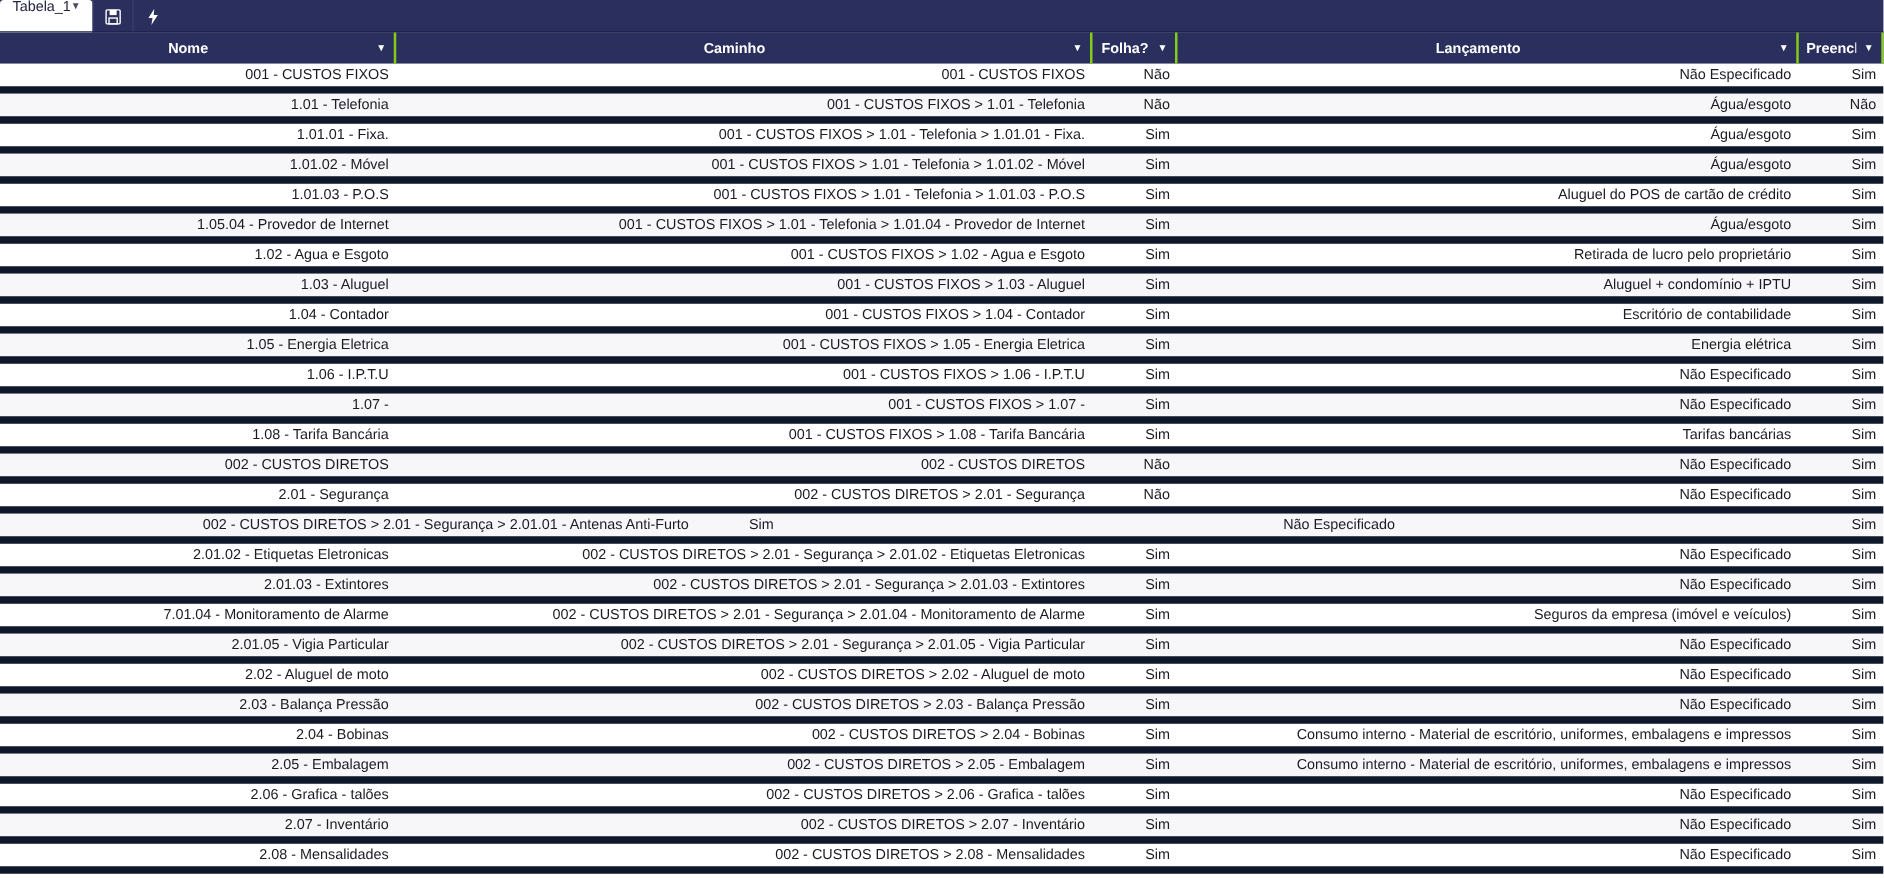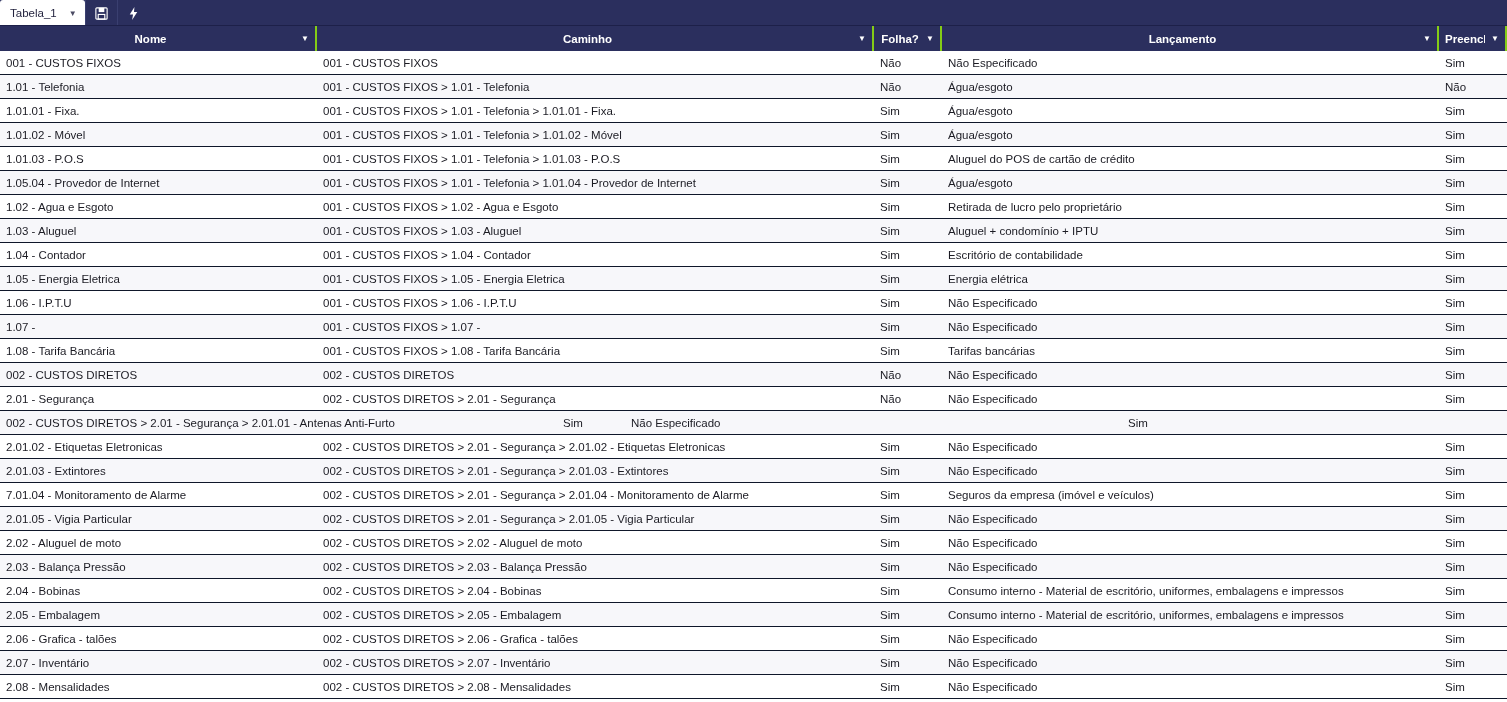--- a/index.html
+++ b/index.html
@@ -28,22 +28,21 @@
   }
   .tabbar::after {
     content: "";
     position: absolute;
     left: 0; right: 0; bottom: 0;
     height: 1px;
     background: #1d2049;
   }
   .tab {
     display: flex;
-    align-items: center;
-    gap: 12px;
+    gap: 0;
     background: #ffffff;
     color: #24243f;
     font-size: 11.5px;
     padding: 0 8px 0 10px;
     height: 26px;
     border-top-left-radius: 3px;
     border-top-right-radius: 3px;
     cursor: default;
     min-width: 74px;
   }
@@ -102,21 +101,22 @@
     height: 677px;
     overflow: hidden;
     background: #ffffff;
   }
   .row {
     display: flex;
     height: 24px;
     align-items: center;
     font-size: 11.5px;
     color: #1b1b23;
-    border-bottom: 1px solid #0f172a;
+    border-bottom: 6px solid #0f172a;
+    text-align: right;
   }
   .row:nth-child(even) {
     background: #f7f7fa;
   }
   .row .cell {
     padding: 0 6px;
     white-space: nowrap;
     overflow: hidden;
     text-overflow: ellipsis;
     height: 24px;

